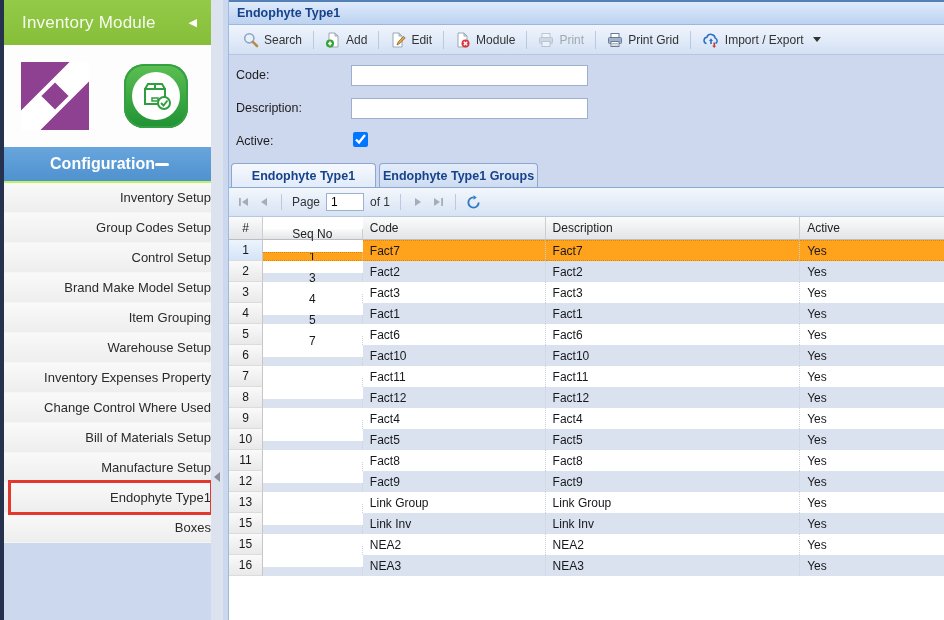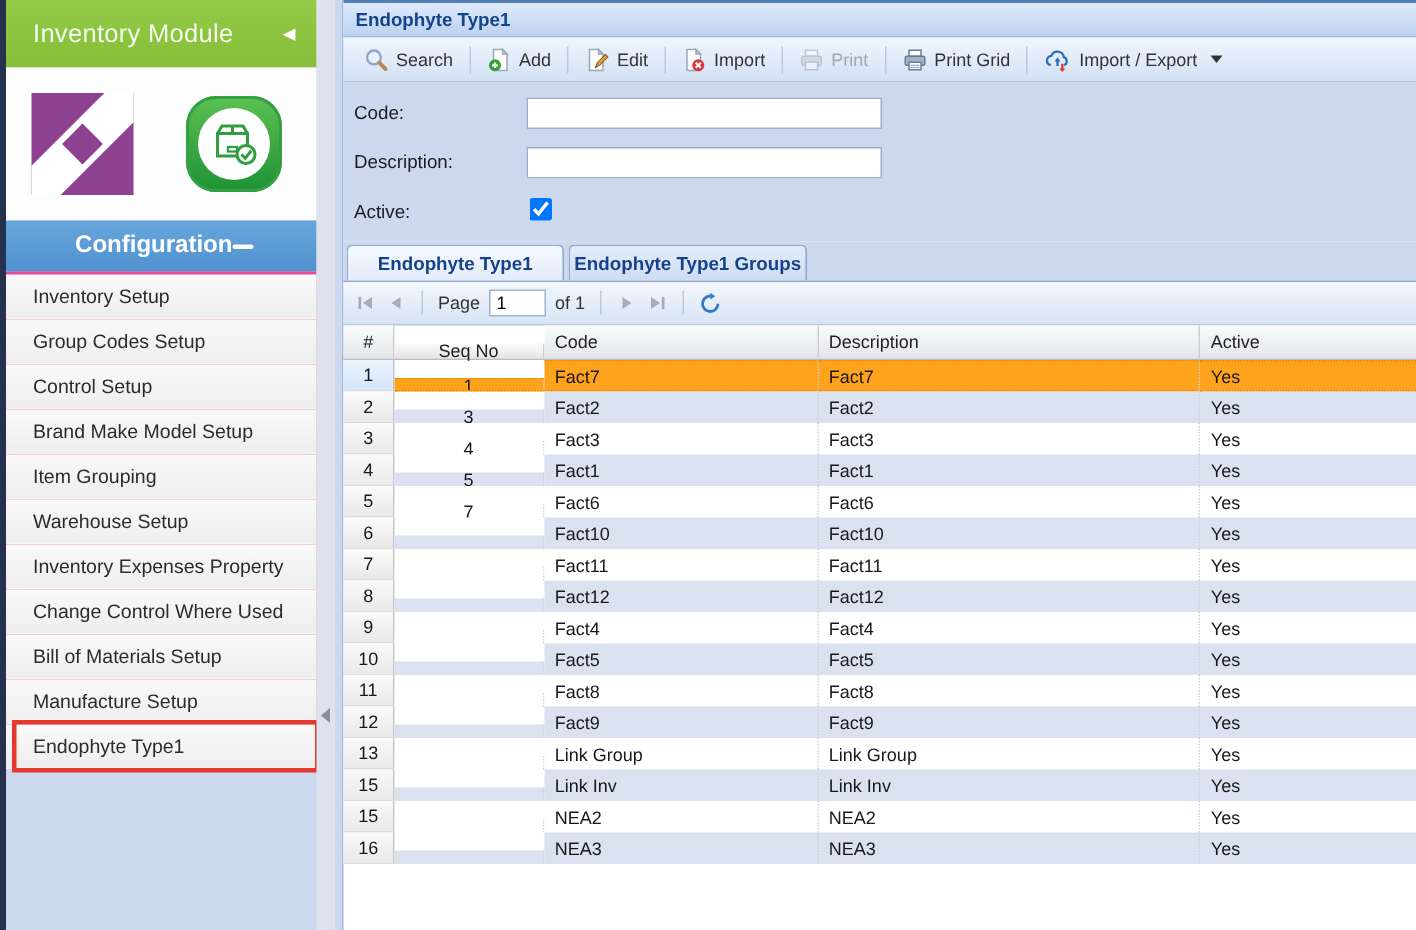--- a/index.html
+++ b/index.html
@@ -12,21 +12,21 @@
   .module-header { height:45px; background:linear-gradient(#93ca47,#86bd39); color:#f6fcef; display:flex; align-items:center; justify-content:space-between; padding:0 14px 0 18px; }
   .module-title { font-size:17px; font-weight:400; letter-spacing:.2px; }
   .collapse-arrow { font-size:11px; color:#fff; cursor:pointer; }
   .icon-strip { height:102px; background:#fdfdfd; display:flex; align-items:center; gap:34px; padding-left:16px; }
   .logo-purple { width:70px; height:68px; }
   .app-icon { width:64px; height:64px; border-radius:20px; background:linear-gradient(#5cc052,#1f9234); box-shadow:inset 0 0 0 2px #34a043; display:flex; align-items:center; justify-content:center; }
   .app-icon-inner { width:48px; height:48px; border-radius:50%; background:#fff; display:flex; align-items:center; justify-content:center; }
   .section-header { height:34px; background:linear-gradient(#68a5dc,#4f92cf); color:#fff; display:flex; align-items:center; justify-content:center; padding:0 14px 0 18px; }
   .section-title { font-size:16px; font-weight:bold; }
   .minus-glyph { width:14px; height:3px; background:#fff; border-radius:2px; cursor:pointer; }
-  .nav-list { background:#ec4899; padding-top:2px; }
+  .nav-list { background:#bef264; padding-top:2px;text-align:right; }
   .nav-item { height:30px; line-height:30px; padding-left:18px; color:#2b2b2b; font-size:13px; background:linear-gradient(#f9f9f9,#eeeeef); border-bottom:1px solid #f5f5f5; cursor:pointer; white-space:nowrap; }
   .nav-item.highlighted { position:relative; }
   .red-annotation { position:absolute; left:4px; top:-3px; right:-2px; bottom:-3px; border:3px solid #e4372e; pointer-events:none; }
 
   
   #splitter { position:absolute; left:211px; top:0; width:12px; height:620px; background:#dde3ee; }
   .split-arrow { position:absolute; left:3px; top:472px; width:0; height:0; border-top:5px solid transparent; border-bottom:5px solid transparent; border-right:6px solid #8a8f99; cursor:pointer; }
 
   
   #main { position:absolute; left:223px; top:0; width:721px; height:620px; background:#fff; border-left:5px solid #ccd8ee; }
@@ -113,20 +113,21 @@
         <div class="nav-item">Group Codes Setup</div>
         <div class="nav-item">Control Setup</div>
         <div class="nav-item">Brand Make Model Setup</div>
         <div class="nav-item">Item Grouping</div>
         <div class="nav-item">Warehouse Setup</div>
         <div class="nav-item">Inventory Expenses Property</div>
         <div class="nav-item">Change Control Where Used</div>
         <div class="nav-item">Bill of Materials Setup</div>
         <div class="nav-item">Manufacture Setup</div>
         <div class="nav-item highlighted">Endophyte Type1<span class="red-annotation"></span></div>
+        <div class="nav-item">Boxes</div>
       </div>
   </div>
 
   <div id="splitter">
     <div class="split-arrow"></div>
   </div>
 
   <div id="main">
     <div class="panel-inner">
 
@@ -164,21 +165,21 @@
         </div>
         <div class="tb-sep"></div>
         <div class="tb-btn">
           <svg width="16" height="16" viewBox="0 0 16 16">
             <path d="M3 1h6l3 3v11H3z" fill="#fff" stroke="#9aa7b8"></path>
             <path d="M9 1l3 3H9z" fill="#dde5ee" stroke="#9aa7b8"></path>
             <circle cx="10.5" cy="11.5" r="4" fill="#d9363e"></circle>
             <line x1="8.8" y1="9.8" x2="12.2" y2="13.2" stroke="#fff" stroke-width="1.4"></line>
             <line x1="12.2" y1="9.8" x2="8.8" y2="13.2" stroke="#fff" stroke-width="1.4"></line>
           </svg>
-          <span>Import</span>
+          <span>Module</span>
         </div>
         <div class="tb-sep"></div>
         <div class="tb-btn disabled">
           <svg width="16" height="16" viewBox="0 0 16 16">
             <rect x="4" y="1.5" width="8" height="4" fill="#fff" stroke="#8b98a8"></rect>
             <rect x="1.5" y="5.5" width="13" height="6" rx="1" fill="#b9c2ce" stroke="#8b98a8"></rect>
             <rect x="4" y="9.5" width="8" height="5" fill="#fff" stroke="#8b98a8"></rect>
           </svg>
           <span>Print</span>
         </div>

